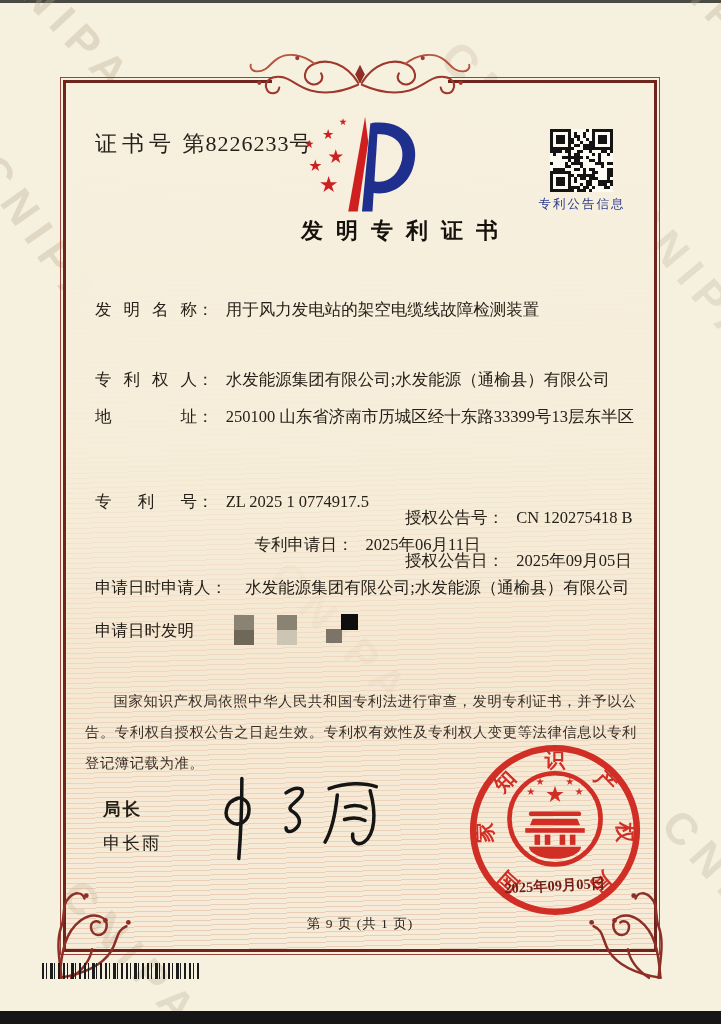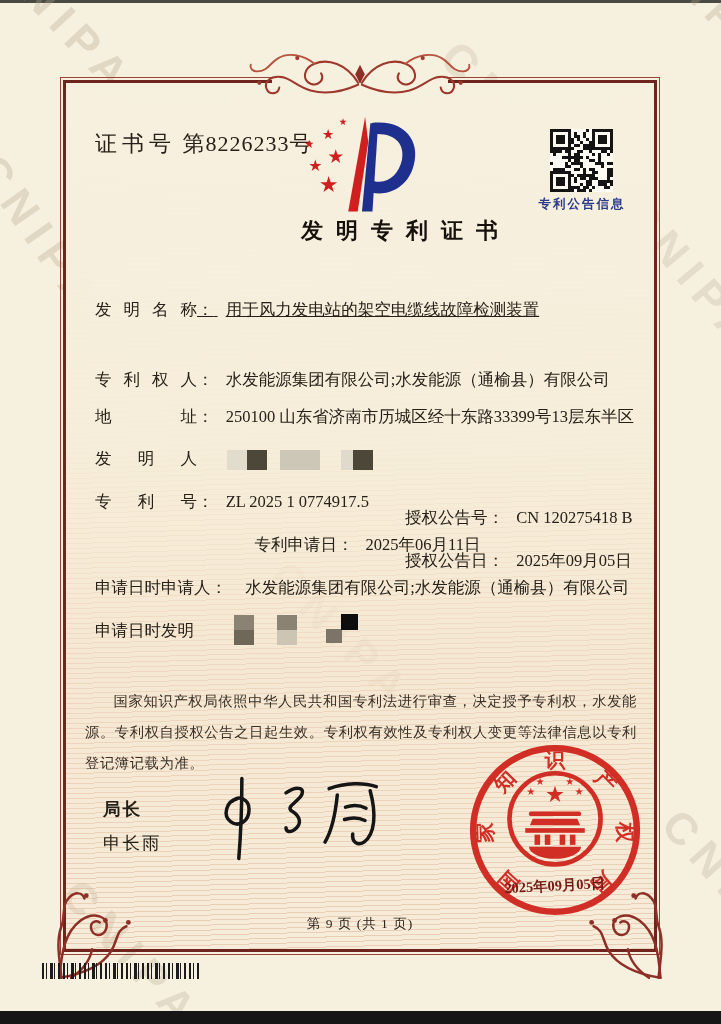--- a/index.html
+++ b/index.html
@@ -32,30 +32,30 @@
   .orn-corner.left  { left:50px;  top:878px; }
   .orn-corner.right { left:584px; top:878px; transform:scaleX(-1); }
 
   .cert-no { position:absolute; left:95px; top:129px; font-size:22px; letter-spacing:1px; }
   .cert-no .sp { letter-spacing:5px; }
 
   .logo { position:absolute; left:304px; top:110px; width:118px; height:106px; }
 
   .qr-box { position:absolute; left:550px; top:129px; width:63px; height:63px; background:#fdfbf4; }
   .qr-caption { position:absolute; left:520px; top:196px; width:124px; text-align:center;
-    font-size:12.5px; font-weight:bold; color:#2b3a8c; letter-spacing:2px; }
+    font-size:12.5px; font-weight:normal; color:#2b3a8c; letter-spacing:2px; }
 
   .title { position:absolute; left:60px; top:216px; width:679px; text-align:center;
     font-size:22px; font-weight:600; letter-spacing:13px; color:#16110d; text-indent:13px; }
 
   .row { position:absolute; left:95px; width:545px; font-size:16.5px; line-height:24px; white-space:nowrap; }
   .jlbl { display:inline-block; width:102px; text-align:justify; text-align-last:justify; vertical-align:top; }
   .val { margin-left:8px; }
   .col-r { position:absolute; left:310px; top:0;margin-top:16px; }
-  .r1 { top:298px;text-decoration:underline; } .r2 { top:358px;margin-top:10px; } .r3 { top:405px; } .r4 { top:447px; }
+  .r1 { top:298px; } .r2 { top:358px;margin-top:10px; } .r3 { top:405px; } .r4 { top:447px; }
   .r5 { top:490px; } .r6 { top:533px;text-align:center; } .r7 { top:576px; } .r8 { top:619px; }
 
   .redact { display:inline-flex; align-items:flex-start; gap:7px; vertical-align:middle; margin-left:26px; }
   .blk { display:inline-block; height:20px; }
 
   .statement { position:absolute; left:85px; top:686px; width:552px; font-size:14.3px;
     line-height:31px; text-align:justify; text-indent:2em; color:#382f26; letter-spacing:0.6px; }
 
   .sig-title { position:absolute; left:103px; top:797px; font-size:17.5px; font-weight:600;
     font-family:"Liberation Sans","DejaVu Sans",sans-serif; color:#242018; letter-spacing:2px; }
@@ -304,30 +304,20 @@
   <div class="row r2">
     <span class="jlbl">专利权人</span><span>：</span>
     <span class="val">水发能源集团有限公司;水发能源（通榆县）有限公司</span>
   </div>
 
   <div class="row r3">
     <span class="jlbl">地址</span><span>：</span>
     <span class="val">250100 山东省济南市历城区经十东路33399号13层东半区</span>
   </div>
 
-  <div class="row r4">
-    <span class="jlbl">发明人</span>
-    <span class="redact">
-      <span class="blk" style="width:20px;background:#e2dccd;"></span>
-      <span class="blk" style="width:20px;background:#4d4739;margin-left:-7px;"></span>
-      <span class="blk" style="width:40px;background:#cdc7b8;margin-left:6px;"></span>
-      <span class="blk" style="width:12px;background:#e0dacc;margin-left:14px;"></span>
-      <span class="blk" style="width:20px;background:#4d4739;margin-left:-7px;"></span>
-    </span>
-  </div>
 
   <div class="row r5">
     <span>
       <span class="jlbl">专利号</span><span>：</span>
       <span class="val">ZL 2025 1 0774917.5</span>
     </span>
     <span class="col-r">
       <span>授权公告号</span><span>：</span>
       <span class="val">CN 120275418 B</span>
     </span>
@@ -352,21 +342,21 @@
       <span class="blk" style="width:16px;height:14px;background:#7b7467;margin-left:22px;margin-top:10px;"></span>
       <span class="blk" style="width:17px;height:16px;background:#0e0e0e;margin-left:-8px;margin-top:-5px;"></span>
     </span>
   </div>
 
   <div class="row r7">
     <span>申请日时申请人</span><span>：</span>
     <span class="val" style="margin-left:14px;">水发能源集团有限公司;水发能源（通榆县）有限公司</span>
   </div>
 
-  <p class="statement">国家知识产权局依照中华人民共和国专利法进行审查，决定授予专利权，水发能源。专利权自授权公告之日起生效。专利权有效性及专利权人变更等法律信息以专利登记簿记载为准。</p>
+  <p class="statement">国家知识产权局依照中华人民共和国专利法进行审查，发明专利证书，并予以公告。专利权自授权公告之日起生效。专利权有效性及专利权人变更等法律信息以专利登记簿记载为准。</p>
 
   <div class="sig-title">局长</div>
   <div class="sig-name">申长雨</div>
   <svg class="sig-hand" viewBox="0 0 190 95">
     <g fill="none" stroke="#151515" stroke-width="3.4" stroke-linecap="round">
       <path d="M28,28 C18,30 14,44 22,50 C30,56 40,50 40,38 C40,28 30,24 24,30"></path>
       <path d="M33,8 C33,30 32,62 30,86"></path>
       <path d="M76,22 C88,14 96,18 90,26 C84,33 76,36 82,40 C90,45 92,52 84,58 C80,61 76,60 76,56"></path>
       <path d="M118,18 C134,12 152,12 164,16"></path>
       <path d="M126,24 C124,44 120,60 114,70"></path>

